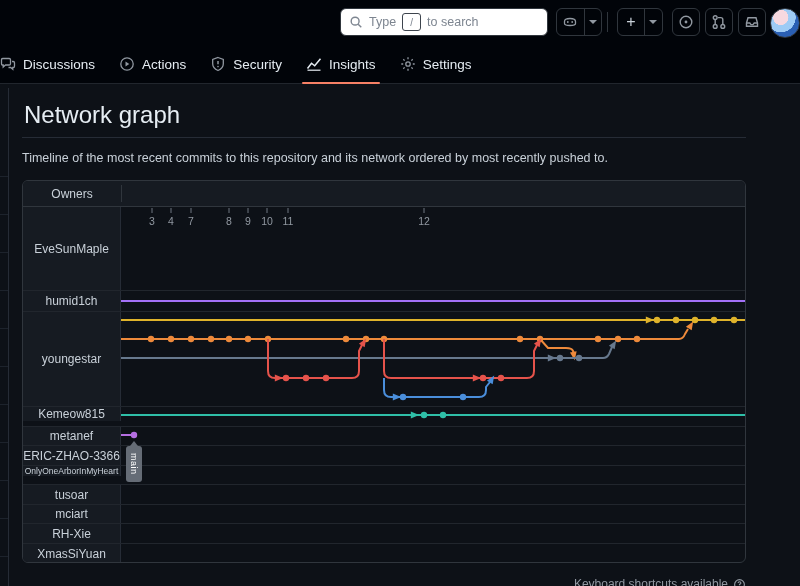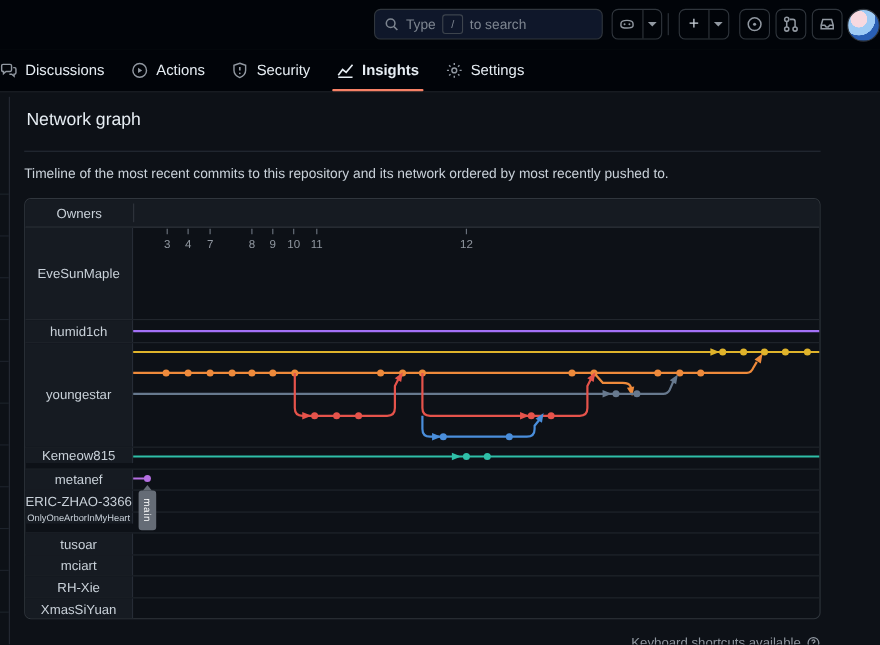--- a/index.html
+++ b/index.html
@@ -8,21 +8,21 @@
     background:#0d1117;
     font-family:"Liberation Sans","DejaVu Sans",sans-serif;
     color:#e6edf3;
   }
   
   .topbar{position:absolute;left:0;top:0;width:800px;height:45px;background:#010409;}
   .navbar{position:absolute;left:0;top:45px;width:800px;height:38px;background:#010409;border-bottom:1px solid #21262d;}
   .searchbox{
     position:absolute;left:340px;top:8px;width:208px;height:28px;box-sizing:border-box;
     border:1px solid #30363d;border-radius:6px;display:flex;align-items:center;gap:6px;
-    padding:0 8px;color:#7d8590;font-size:12.5px;background:#0f172a;cursor:text;
+    padding:0 8px;color:#7d8590;font-size:12.5px;background:#ffffff;cursor:text;
   }
   .kbd{
     display:inline-flex;align-items:center;justify-content:center;
     min-width:13px;height:16px;border:1px solid #3d444d;border-radius:3px;
     font-size:10px;color:#7d8590;padding:0 2px;
   }
   .hbtn{
     position:absolute;top:8px;height:28px;box-sizing:border-box;border:1px solid #30363d;
     border-radius:6px;display:flex;align-items:center;justify-content:center;
     color:#9198a1;background:#010409;cursor:pointer;
@@ -32,36 +32,36 @@
   .split .seg+.seg{border-left:1px solid #30363d;}
   .caret{width:0;height:0;border-left:4px solid transparent;border-right:4px solid transparent;border-top:4px solid #9198a1;}
   .vdivider{position:absolute;left:607px;top:12px;width:1px;height:20px;background:#30363d;}
   .plus-glyph{font-size:16px;color:#c9d1d9;line-height:1;}
   .avatar{
     position:absolute;left:770px;top:8px;width:28px;height:28px;border-radius:50%;cursor:pointer;
     background:radial-gradient(circle at 35% 30%,#f7d9e0 0 28%,#9ecbf5 29% 55%,#2a5fb4 56% 100%);
     border:1px solid #30363d;
   }
   
-  .tabs{position:absolute;left:0px;top:0;height:38px;display:flex;align-items:flex-start;}
+  .tabs{position:absolute;left:0px;top:0;height:38px;display:flex;align-items:center;}
   .tab{
     display:flex;align-items:center;gap:7px;padding:0 12px;height:37px;
     font-size:13.5px;color:#e6edf3;cursor:pointer;position:relative;
   }
   .tab:first-child{padding-left:2px;margin-left:-2px;}
   .tab svg{flex:0 0 auto;}
-  .tab.active{font-weight:bold;}
+  .tab.active{font-weight:normal;}
   .tab.active::after{
     content:"";position:absolute;left:8px;right:8px;bottom:-1px;height:2px;
     background:#f78166;border-radius:2px;
   }
   .tab .ticon{color:#9198a1;display:flex;}
   .tab.active .ticon{color:#e6edf3;}
   
-  .page-title{position:absolute;left:24px;top:101px;font-size:16px;font-weight:400;color:#e6edf3;}
+  .page-title{position:absolute;left:24px;top:101px;font-size:24px;font-weight:400;color:#e6edf3;}
   .title-divider{position:absolute;left:22px;top:137px;width:724px;height:1px;background:#262c36;}
   .page-desc{position:absolute;left:22px;top:151px;font-size:12.5px;color:#c9d1d9;}
   
   .left-border{position:absolute;left:8px;top:88px;width:1px;height:498px;background:#262c36;}
   .left-tick{position:absolute;left:0;width:8px;height:1px;background:#1d232c;}
   
   .net-table{
     position:absolute;left:22px;top:180px;width:724px;height:383px;box-sizing:border-box;
     border:1px solid #30363d;border-radius:6px;background:#0d1117;overflow:hidden;
   }

